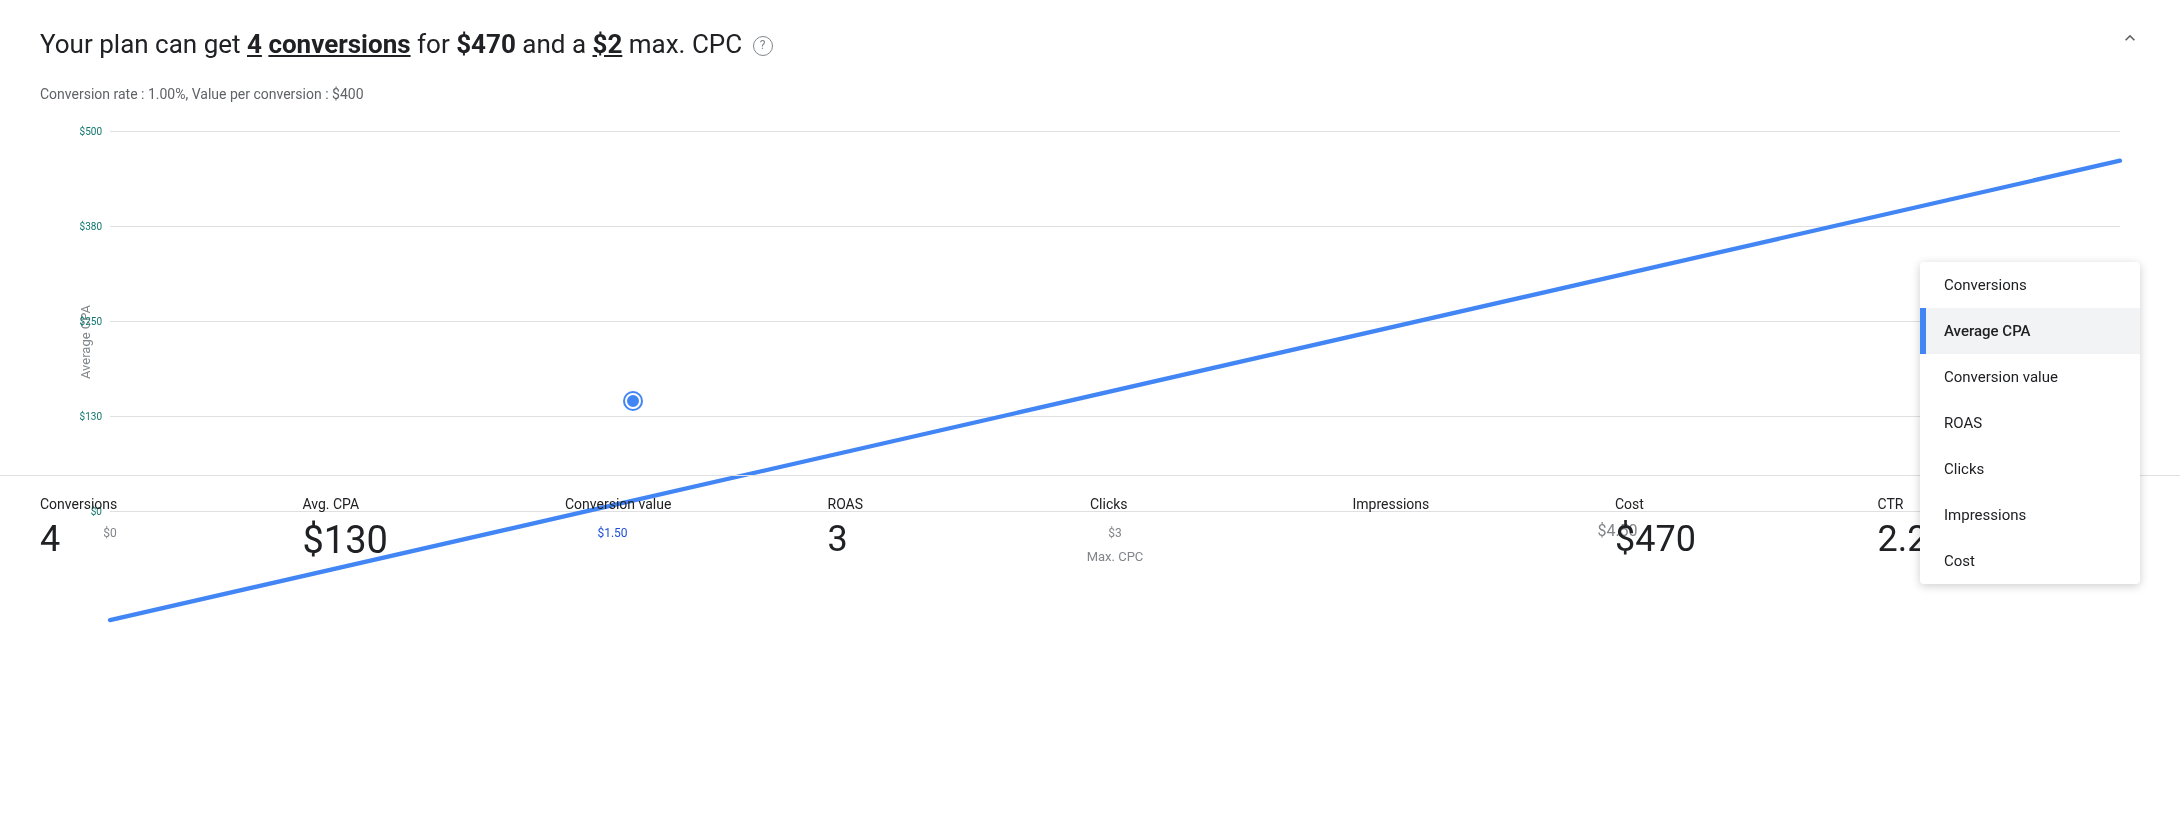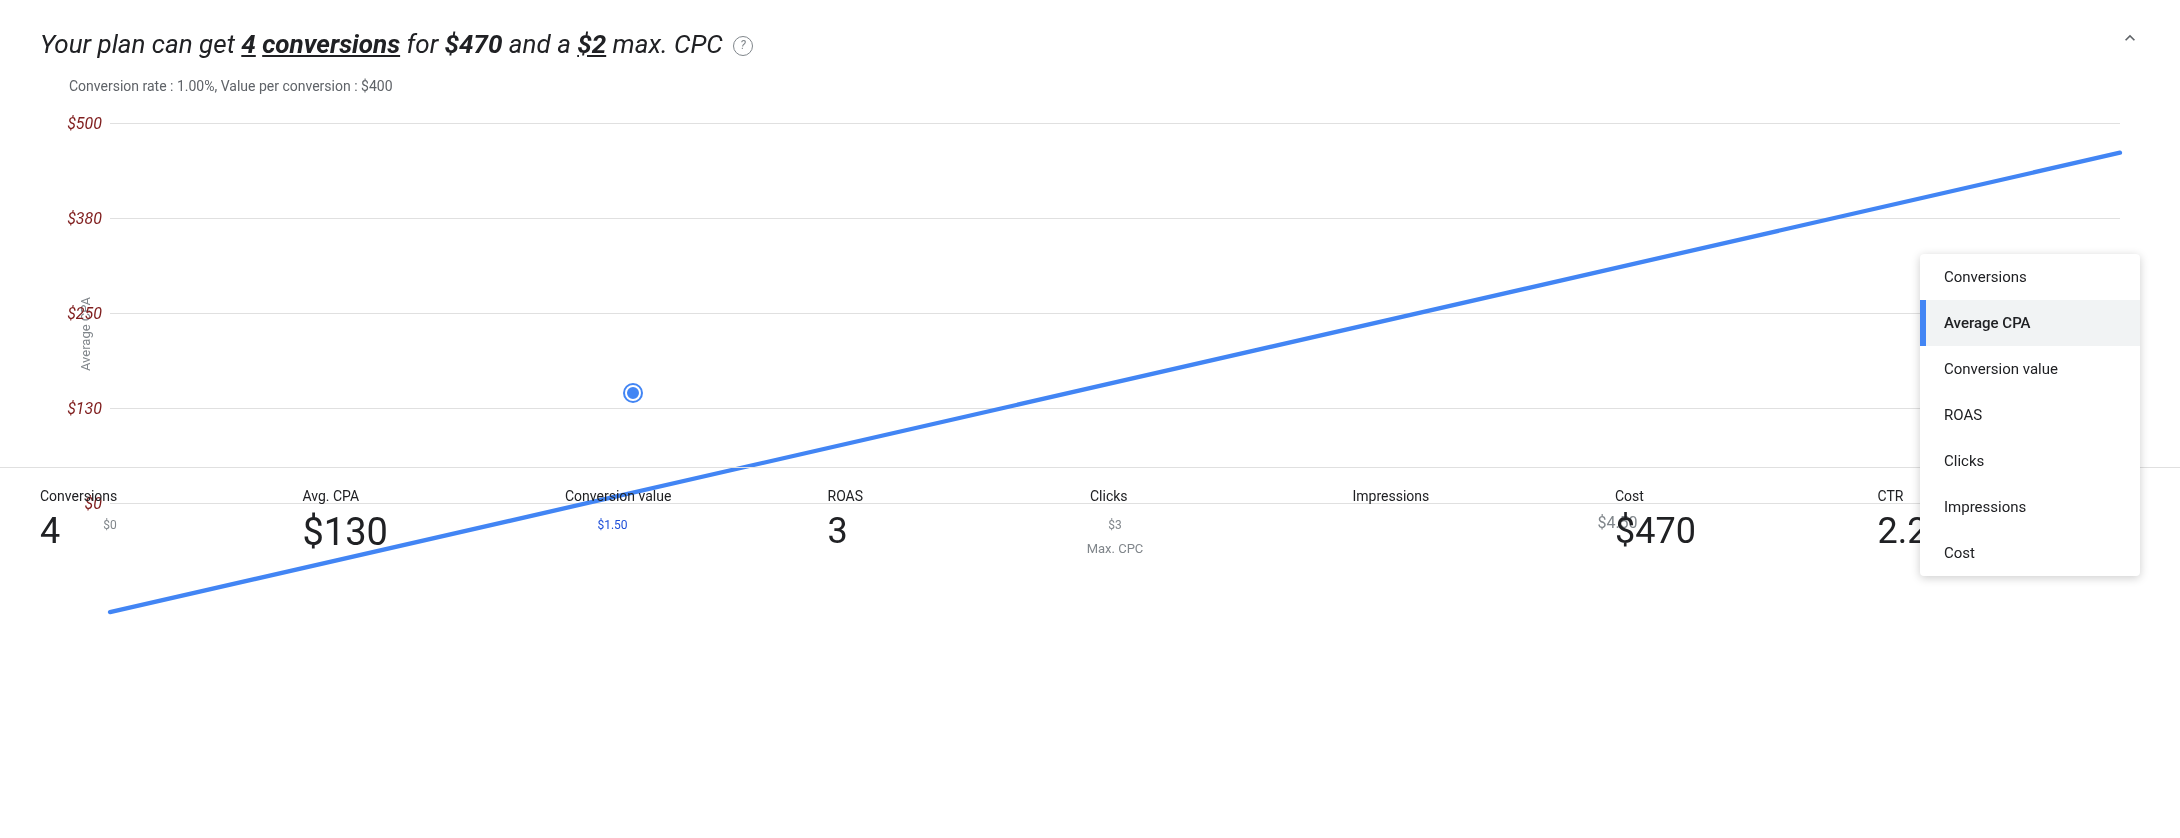--- a/index.html
+++ b/index.html
@@ -13,40 +13,38 @@
       overflow: hidden;
       position: relative;
     }
     .main-container {
       padding: 28px 40px 0 40px;
       position: relative;
     }
     .headline {
       font-size: 26px;
       font-weight: 400;
-      margin-bottom: 16px;
+      margin-bottom: 24px;
       line-height: 1.3;
-      font-style: italic;
     }
     .headline strong {
       font-weight: 700;
     }
     .headline .underline {
       text-decoration: underline;
       font-weight: 700;
     }
     .headline .dollar-underline {
       text-decoration: underline;
       font-weight: 700;
     }
     .subtitle {
       font-size: 14px;
       color: #5f6368;
       margin-bottom: 20px;
-      margin-left: 29px;
     }
     .help-icon {
       display: inline-flex;
       align-items: center;
       justify-content: center;
       width: 20px;
       height: 20px;
       border-radius: 50%;
       border: 1.5px solid #80868b;
       color: #80868b;
@@ -86,24 +84,23 @@
       position: absolute;
       left: 0; right: 0;
       height: 1px;
       background: #e0e0e0;
     }
     .y-tick {
       position: absolute;
       right: 100%;
       transform: translateY(-50%);
       padding-right: 8px;
-      font-size: 16px;
-      color: #7f1d1d;
+      font-size: 10px;
+      color: #0f766e;
       white-space: nowrap;
-      font-style: italic;
     }
     .line-chart {
       position: absolute;
       left: 0; right: 0; top: 0; bottom: 0;
       overflow: visible;
     }
     .data-point {
       position: absolute;
       width: 16px;
       height: 16px;

